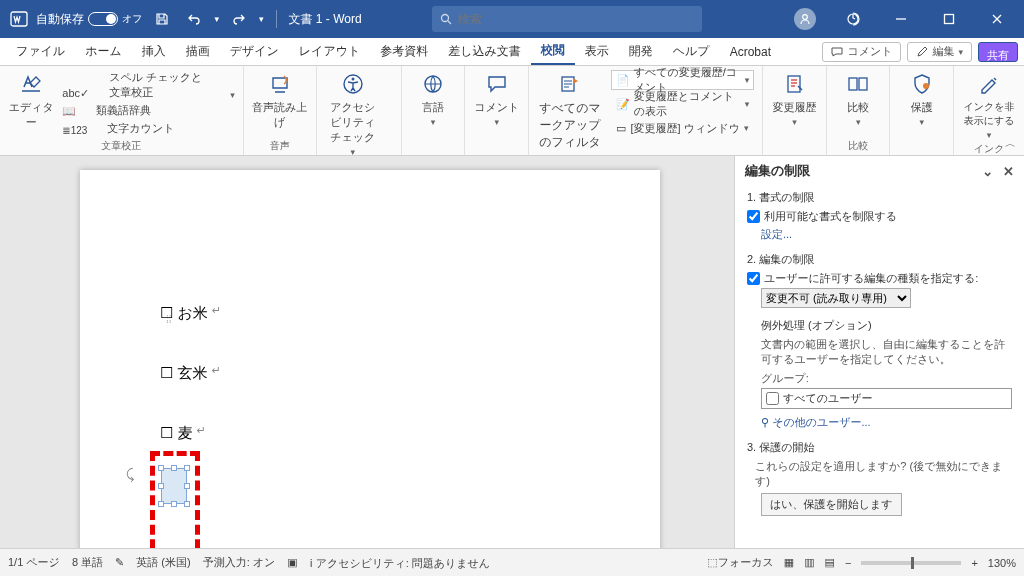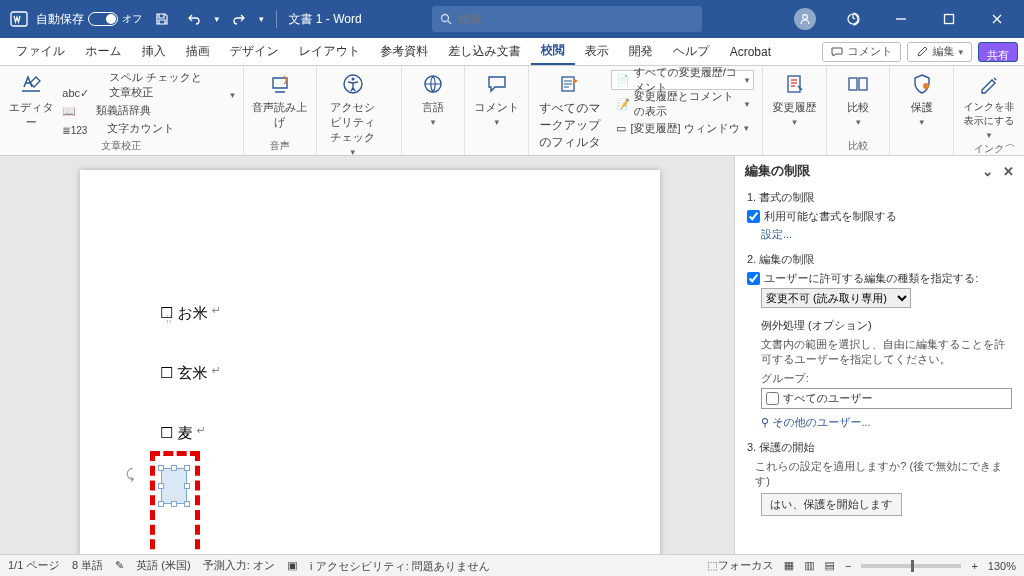--- a/index.html
+++ b/index.html
@@ -55,21 +55,21 @@
 .panel-body { padding: 4px 12px; overflow: auto; flex: 1; }
 .panel-body .sec { margin-bottom: 10px; }
 .panel-body .s-hd { font-size: 11px; margin-bottom: 4px; }
 .panel-body label.cb { display: flex; align-items: center; gap: 4px; margin: 2px 0; }
 .panel-body .link { color: #2b579a; cursor: pointer; margin: 3px 0 3px 14px; }
 .panel-body select { width: 150px; height: 20px; font-size: 11px; border: 1px solid #aaa; margin-left: 14px; }
 .panel-body .note { color: #555; margin: 2px 0 2px 0; }
 .groupbox { border: 1px solid #999; padding: 2px 4px; margin-top: 2px; display: flex; align-items: center; gap: 4px; }
 .panel-body .startbtn { border: 1px solid #aaa; padding: 3px 8px; background: #f4f4f4; display: inline-block; }
 
-.statusbar { position: absolute; left: 0; right: 0; bottom: 0; height: 22px; background: #f3f3f3; border-top: 1px solid #d0d0d0; display: flex; align-items: center; font-size: 11px; color: #444; padding: 0 8px; gap: 12px; }
+.statusbar { position: absolute; left: 0; right: 0; bottom: 0; height: 28px; background: #f3f3f3; border-top: 1px solid #d0d0d0; display: flex; align-items: center; font-size: 11px; color: #444; padding: 0 8px; gap: 12px; }
 .statusbar .sb-right { margin-left: auto; display: flex; align-items: center; gap: 10px; }
 .zoomslider { width: 100px; height: 4px; background: #ccc; position: relative; }
 .zoomslider .zt { position: absolute; top: -4px; left: 50%; width: 3px; height: 12px; background: #666; }
 svg { display: block; }
 </style>
 </head>
 <body>
 
 <div class="titlebar">
   <div class="tb-left">

